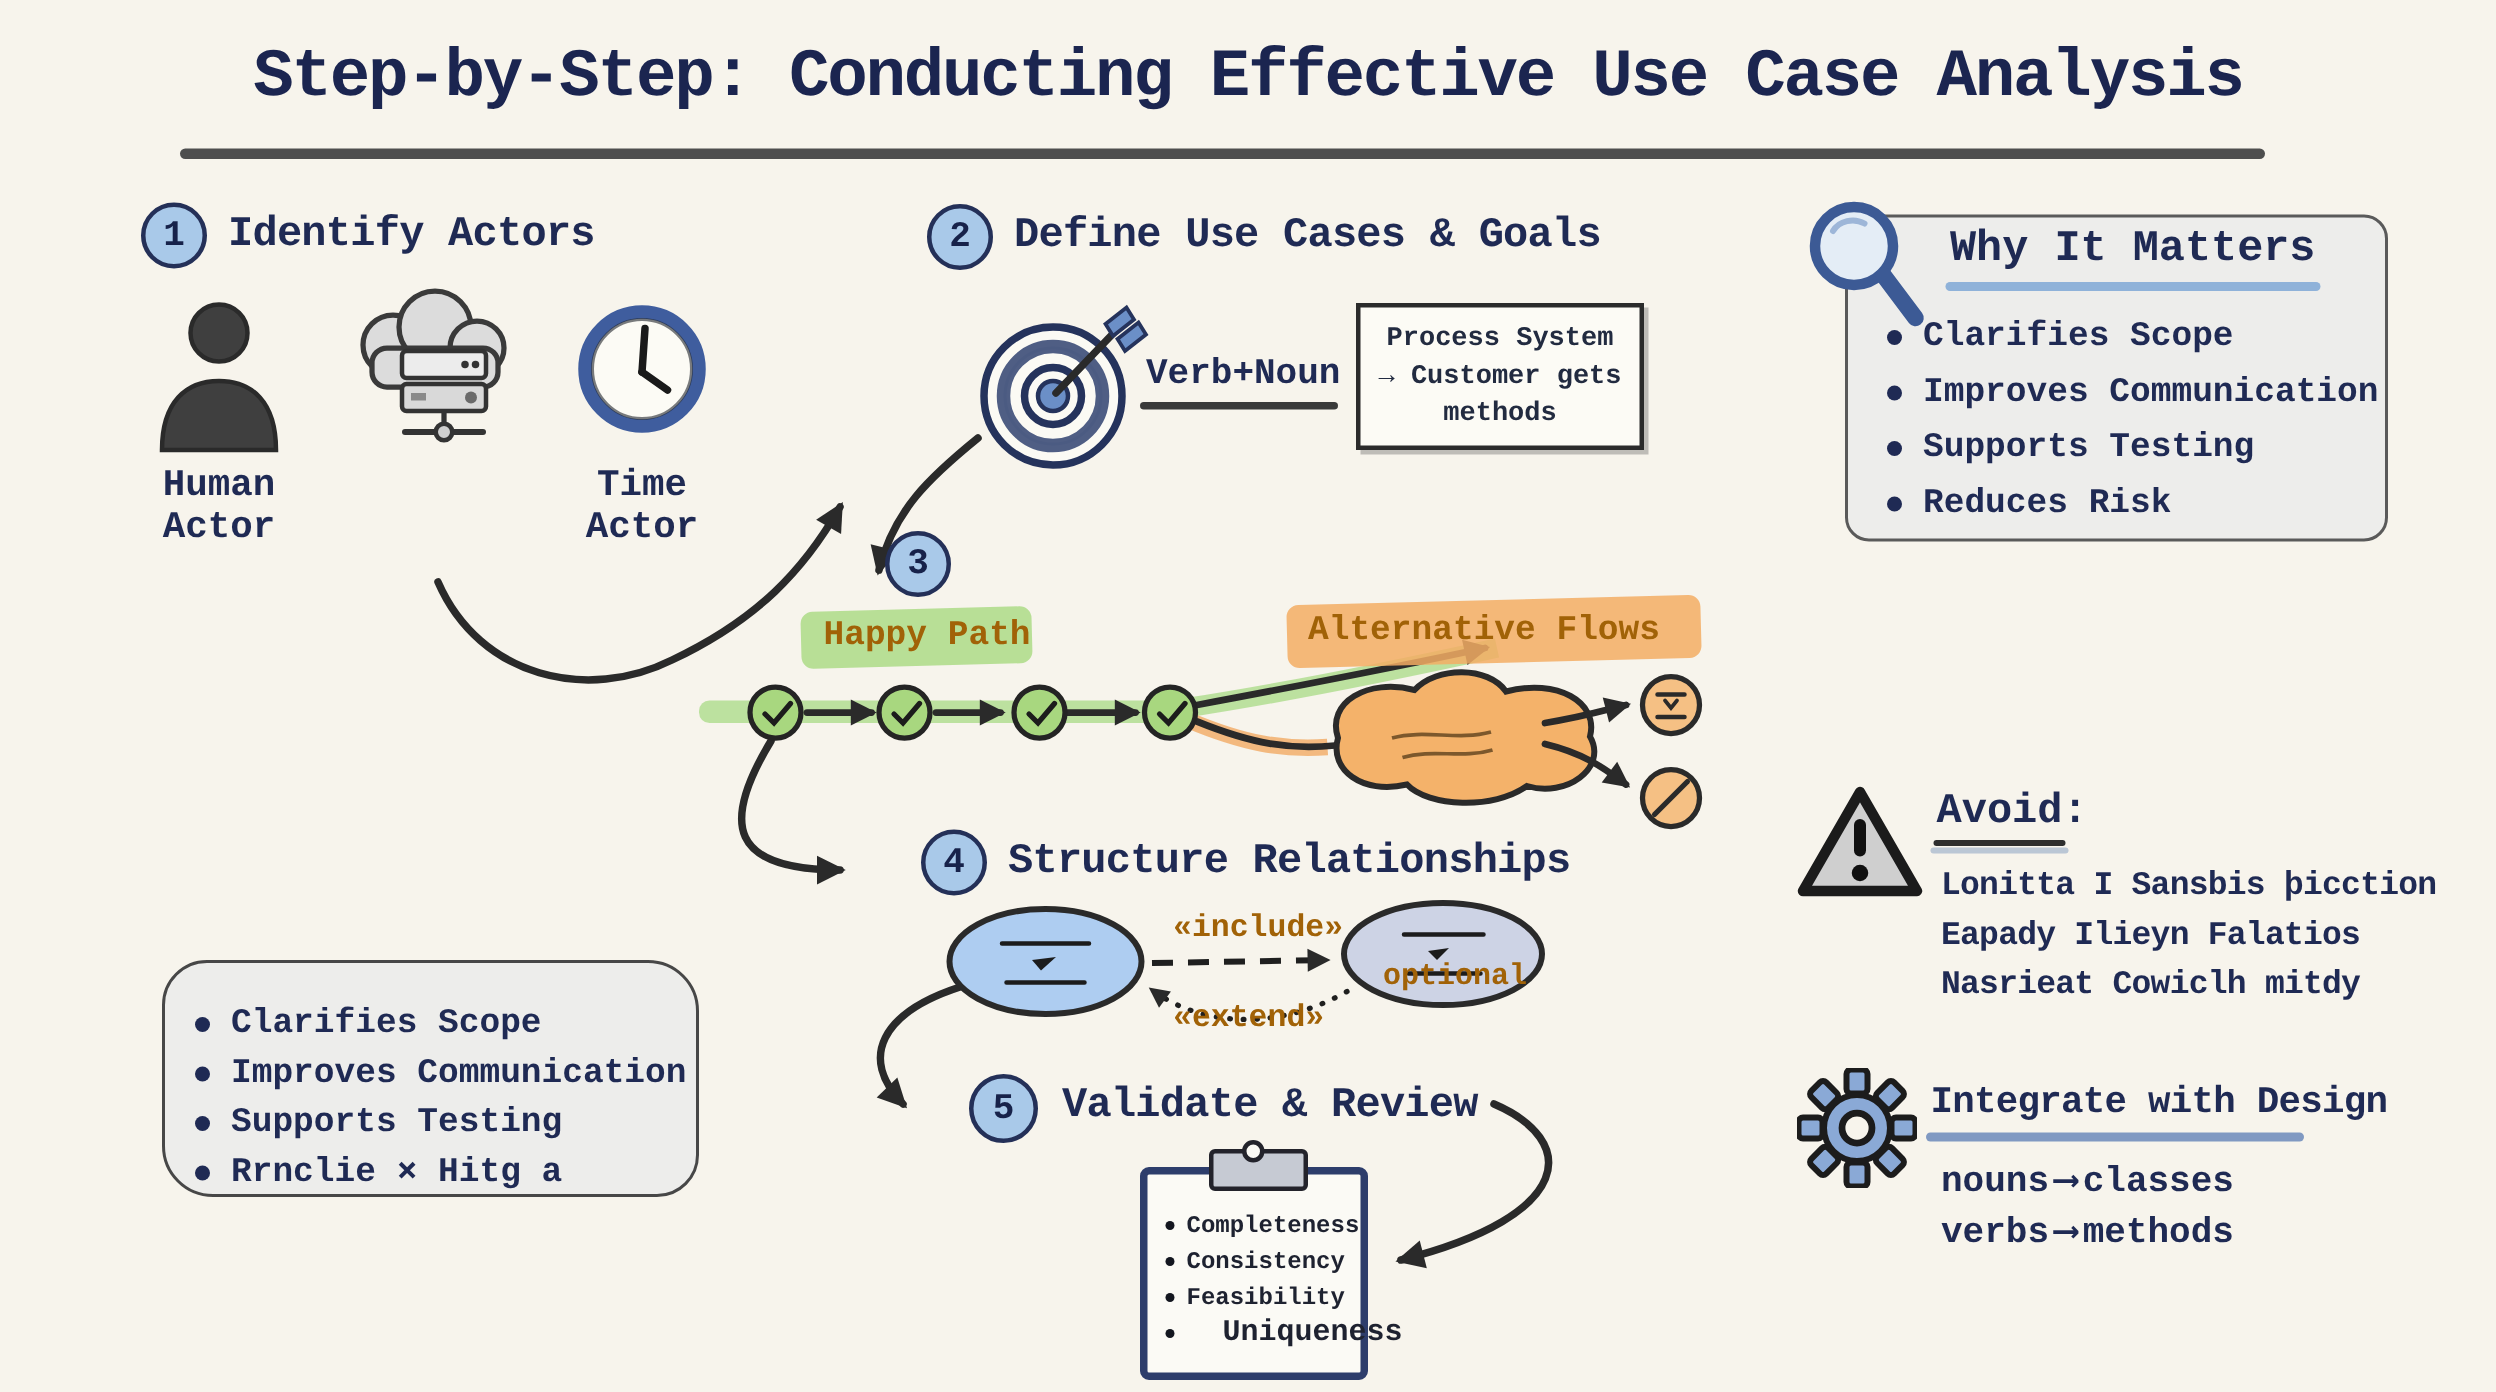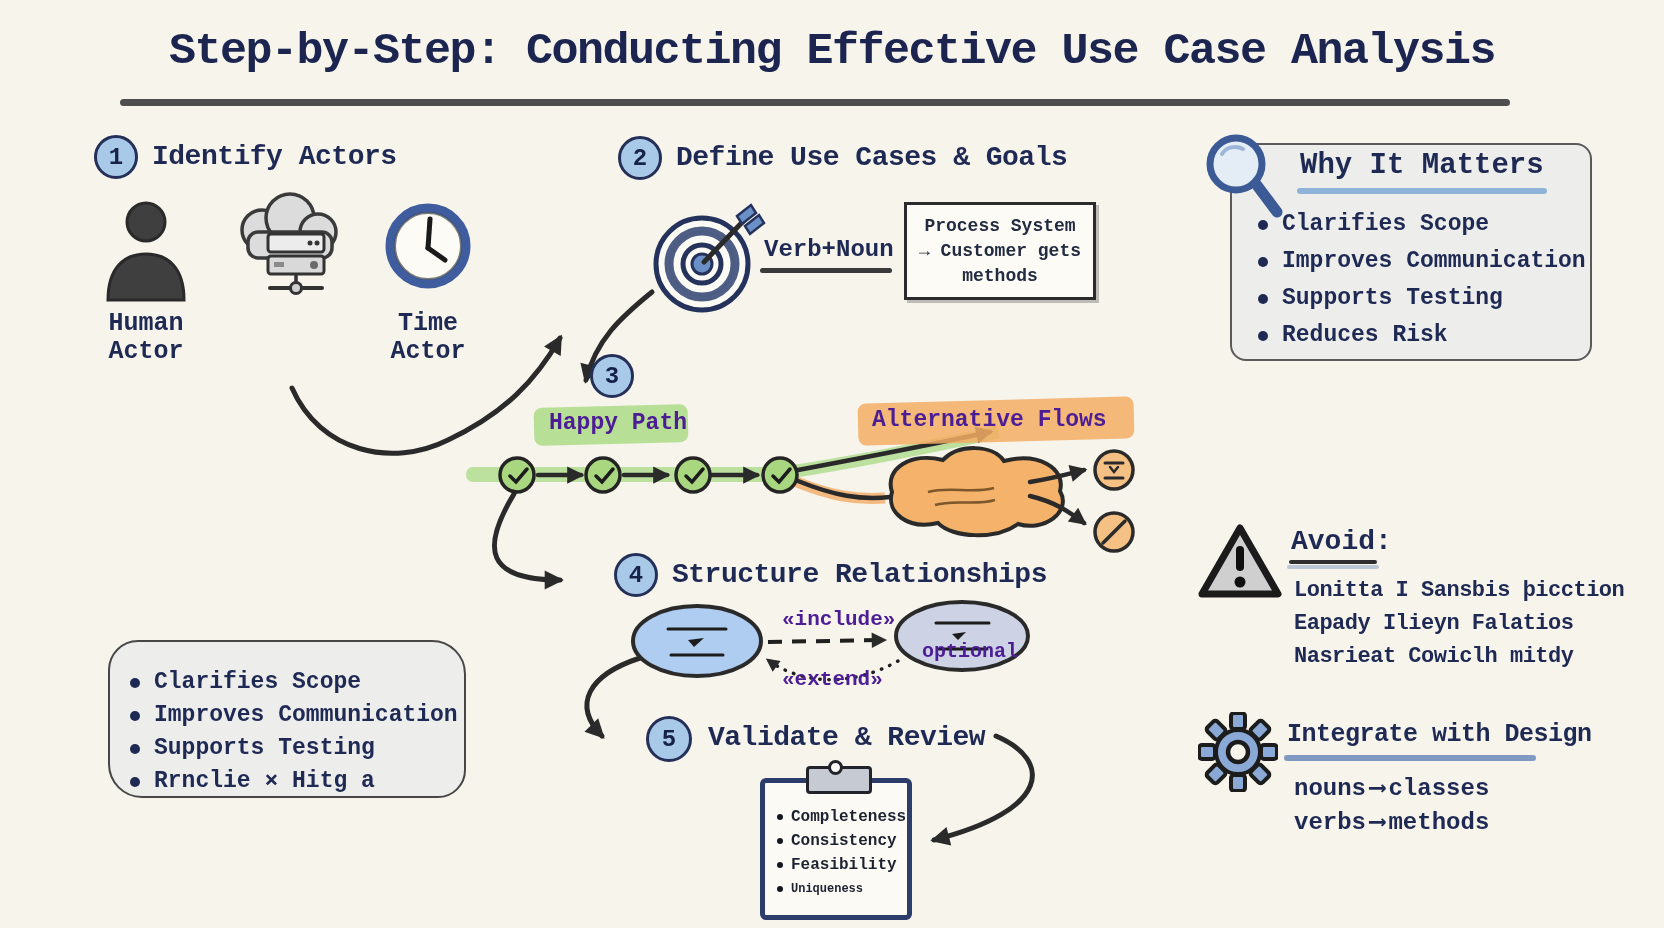--- a/index.html
+++ b/index.html
@@ -6,21 +6,21 @@
   .canvas{position:relative;width:1664px;height:928px;background:#f7f4ec;overflow:hidden;
           font-family:Liberation Mono, monospace;color:#1f2a54;}
   .abs{position:absolute;}
   .title{width:100%;text-align:center;font-size:45px;font-weight:bold;color:#1b2550;letter-spacing:-1.5px;}
   .rule{background:#4e4e4e;border-radius:4px;}
   .badge{width:44px;height:44px;border-radius:50%;background:#a9c9e9;border:3px solid #243058;
          box-sizing:border-box;display:flex;align-items:center;justify-content:center;
          font-size:24px;font-weight:bold;color:#17224a;}
   .h{font-size:28px;font-weight:bold;letter-spacing:-0.5px;color:#1f2a54;white-space:nowrap;}
   .lbl{font-weight:bold;color:#1f2a54;text-align:center;line-height:1.12;}
-  .dark{color:#4c1d95;}
+  .dark{color:#a16207;}
   .hl{border-radius:8px;}
   .brow{display:flex;align-items:center;font-weight:bold;color:#1f2a54;}
   .dot{border-radius:50%;background:#1f2a54;flex:none;}
   .box{box-sizing:border-box;background:#fcfbf5;border:3px solid #2b2b2b;}
   .panel{box-sizing:border-box;background:#ededeb;border:2.5px solid #5a5a5a;border-radius:16px;}
   .u{border-radius:3px;}
   .nowrap{white-space:nowrap;}
 </style>
 </head>
 <body>
@@ -203,21 +203,21 @@
           <span>Completeness</span>
         </div>
       <div class="brow" style="font-size:16px;color:#1e2230;line-height:24px;">
           <span class="dot" style="width:6px;height:6px;background:#13161f;margin-right:8px;"></span>
           <span>Consistency</span>
         </div>
       <div class="brow" style="font-size:16px;color:#1e2230;line-height:24px;">
           <span class="dot" style="width:6px;height:6px;background:#13161f;margin-right:8px;"></span>
           <span>Feasibility</span>
         </div>
-      <div class="brow" style="font-size:12px;color:#1e2230;line-height:24px;">
+      <div class="brow" style="font-size:20px;color:#1e2230;line-height:24px;gap:24px;">
           <span class="dot" style="width:6px;height:6px;background:#13161f;margin-right:8px;"></span>
           <span>Uniqueness</span>
         </div>
     </div>
   </div>
 
   <div class="abs panel" style="left:1230px;top:143px;width:362px;height:218px;"></div>
   <svg class="abs" style="left:1200px;top:130px;" width="92" height="100" viewBox="0 0 92 100">
     <circle cx="36" cy="34" r="26" fill="#e4edf6" stroke="#3c5a95" stroke-width="7"></circle>
     <path d="M 22,24 C 26,17 36,15 43,19" stroke="#9db6d8" stroke-width="4" fill="none" stroke-linecap="round"></path>

